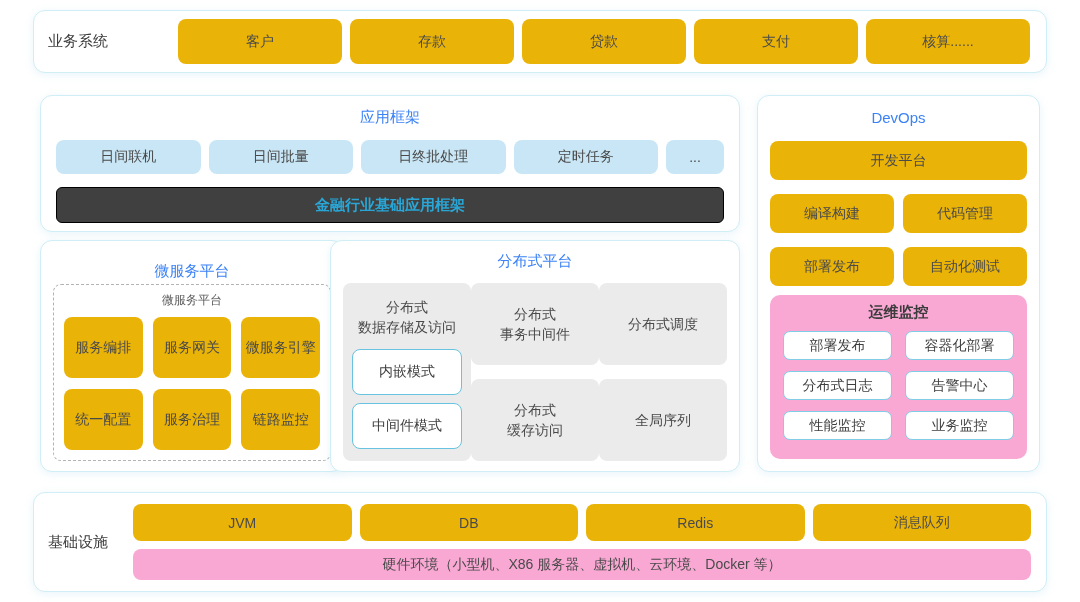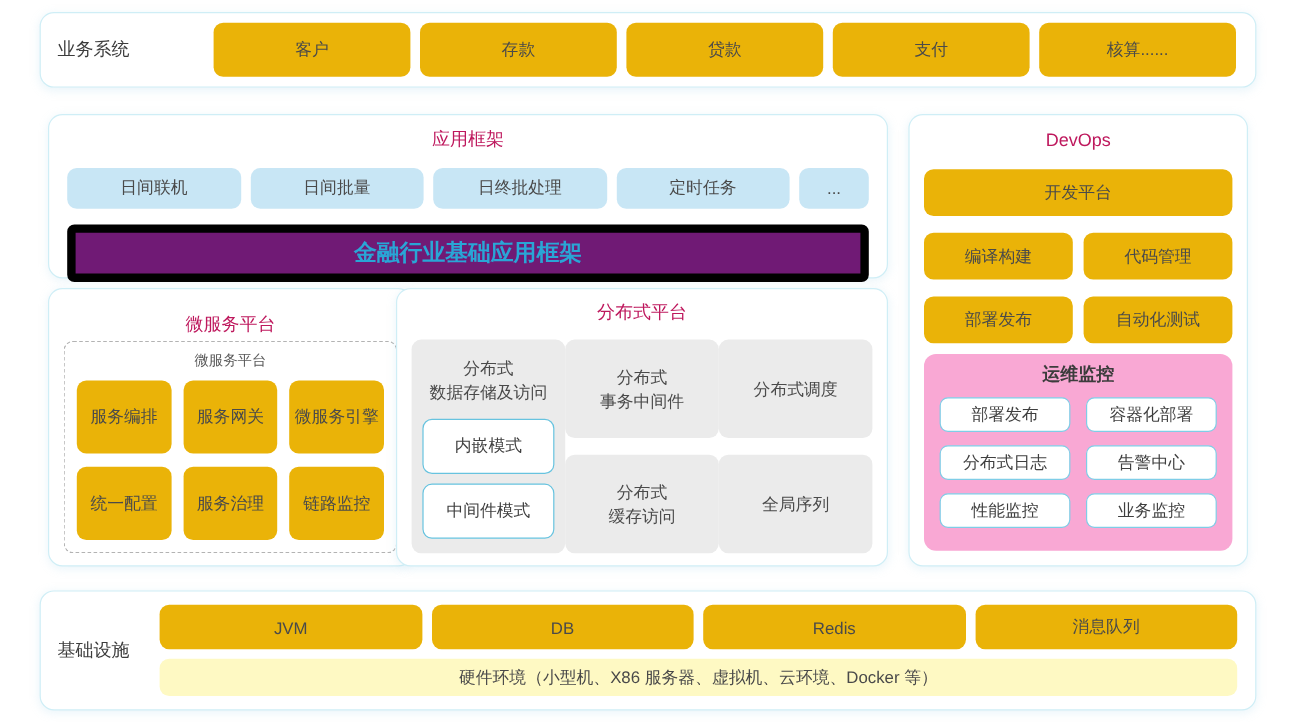--- a/index.html
+++ b/index.html
@@ -10,39 +10,39 @@
   .panel{
     position:absolute;background:#ffffff;border:1.5px solid #cfeef6;border-radius:12px;
     box-shadow:0 2px 8px rgba(170,215,235,.25);box-sizing:border-box;
   }
   .btn{
     display:flex;align-items:center;justify-content:center;border-radius:8px;
     font-size:14px;color:#4a4a4a;box-sizing:border-box;text-align:center;
   }
   .gray{background:#eab308;}
   .blue{background:#c8e6f5;}
-  .ptitle{text-align:center;font-size:15px;color:#be185d;line-height:20px;}
+  .ptitle{text-align:center;font-size:15px;color:#3b82f6;line-height:20px;}
   .side-label{font-size:15px;color:#3c3c3c;}
 
   
   #biz{left:33px;top:10px;width:1014px;height:63px;display:flex;align-items:center;padding:0 16px 0 14px;}
   #biz .side-label{flex:0 0 122px;}
   #biz .btn{flex:1;height:45px;margin-left:8px;}
   #biz .btn:first-of-type{margin-left:0;}
 
   
   #app{left:40px;top:95px;width:700px;height:137px;padding:11px 15px 0;}
   #app .ptitle{margin-bottom:13px;}
   .modules{display:flex;gap:8px;}
   .modules .btn{flex:1;height:34px;}
   .modules .btn.more{flex:0 0 58px;}
   .base-bar{
-    margin-top:13px;height:34px;border:7px solid #000000;border-radius:6px;
+    margin-top:13px;height:34px;border:1px solid #000000;border-radius:6px;
     display:flex;align-items:center;justify-content:center;
-    color:#29a6d6;font-weight:bold;font-size:19px;background:#701a75;
+    color:#29a6d6;font-weight:bold;font-size:15px;background:#404040;
   }
 
   
   #devops{left:757px;top:95px;width:283px;height:377px;padding:12px 12px;display:flex;flex-direction:column;}
   #devops .ptitle{margin-bottom:13px;}
   #devops .wide{height:39px;margin-bottom:14px;}
   .two-col{display:flex;gap:9px;margin-bottom:14px;}
   .two-col .btn{flex:1;height:39px;}
   .ops{
     flex:1;background:#f9a8d4;border-radius:10px;padding:8px 13px 10px;
@@ -85,21 +85,21 @@
     margin-bottom:8px;box-sizing:border-box;
   }
   .mode-btn:last-child{margin-bottom:0;}
 
   
   #infra{left:33px;top:492px;width:1014px;height:100px;display:flex;align-items:center;padding:0 15px 0 14px;}
   #infra .side-label{flex:0 0 85px;}
   .infra-right{flex:1;}
   .infra-row{display:flex;gap:8px;height:37px;}
   .infra-row .btn{flex:1;height:37px;}
-  .hw-bar{margin-top:8px;height:31px;background:#fef9c3;border-radius:8px;
+  .hw-bar{margin-top:8px;height:31px;background:#f9a8d4;border-radius:8px;
     display:flex;align-items:center;justify-content:center;font-size:14px;color:#4a4a4a;}
 </style>
 </head>
 <body>
 
 <div class="canvas">
 
   <div class="panel" id="biz">
     <div class="side-label">业务系统</div>
     <div class="btn gray">客户</div>

